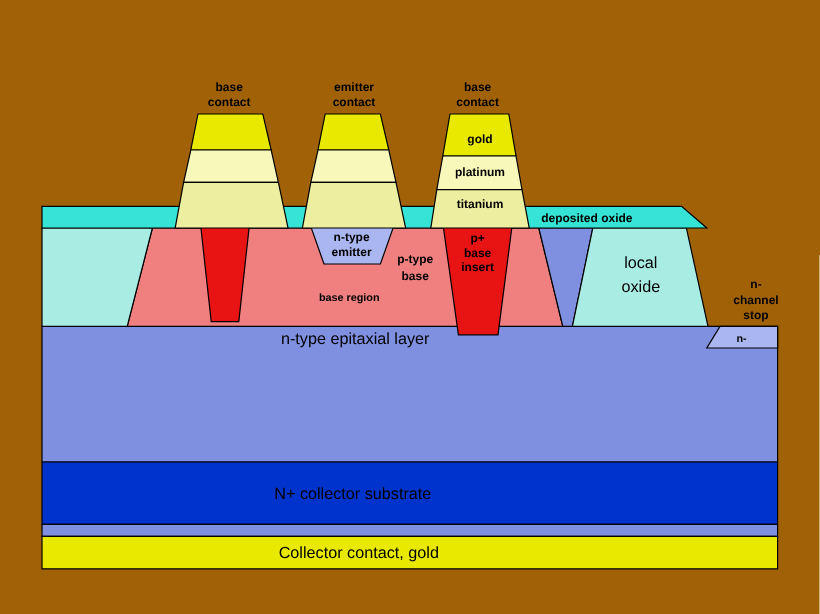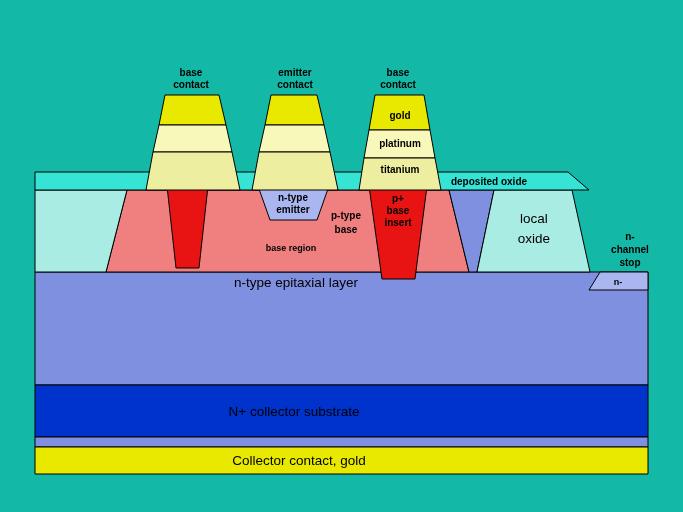--- a/index.html
+++ b/index.html
@@ -1,16 +1,16 @@
 <!DOCTYPE html>
 <html><head>
 <meta charset="utf-8">
 <style>
   html, body { margin: 0; padding: 0; background: #ffffff; }
-  .stage { position: relative; width: 683px; height: 512px; background: #14b8a6; overflow: hidden; }
+  .stage { position: relative; width: 683px; height: 512px; background: #a16207; overflow: hidden; }
   svg { display: block; }
   text { font-family: "Liberation Sans", "DejaVu Sans", sans-serif; fill: #000000; }
   .t-sm { font-size: 10px; font-weight: 700; }
   .t-xs { font-size: 9px;  font-weight: 700; }
   .t-lg { font-size: 13.5px; font-weight: 400; }
   polygon { stroke: #000000; stroke-width: 1; }
 </style>
 </head>
 <body>
 

